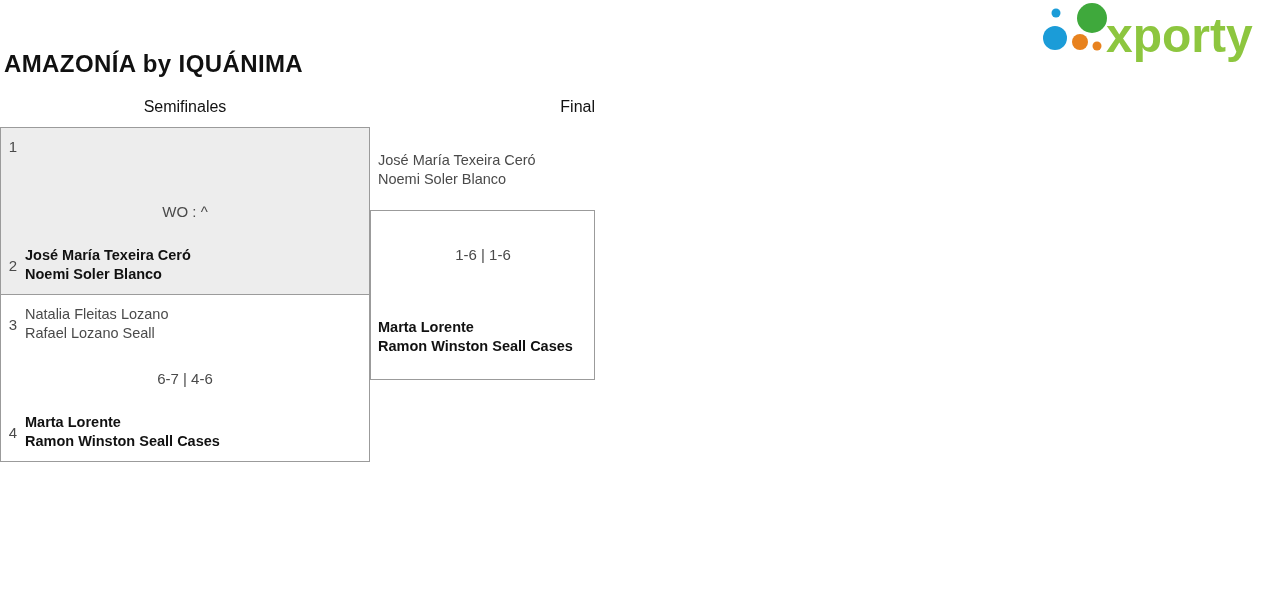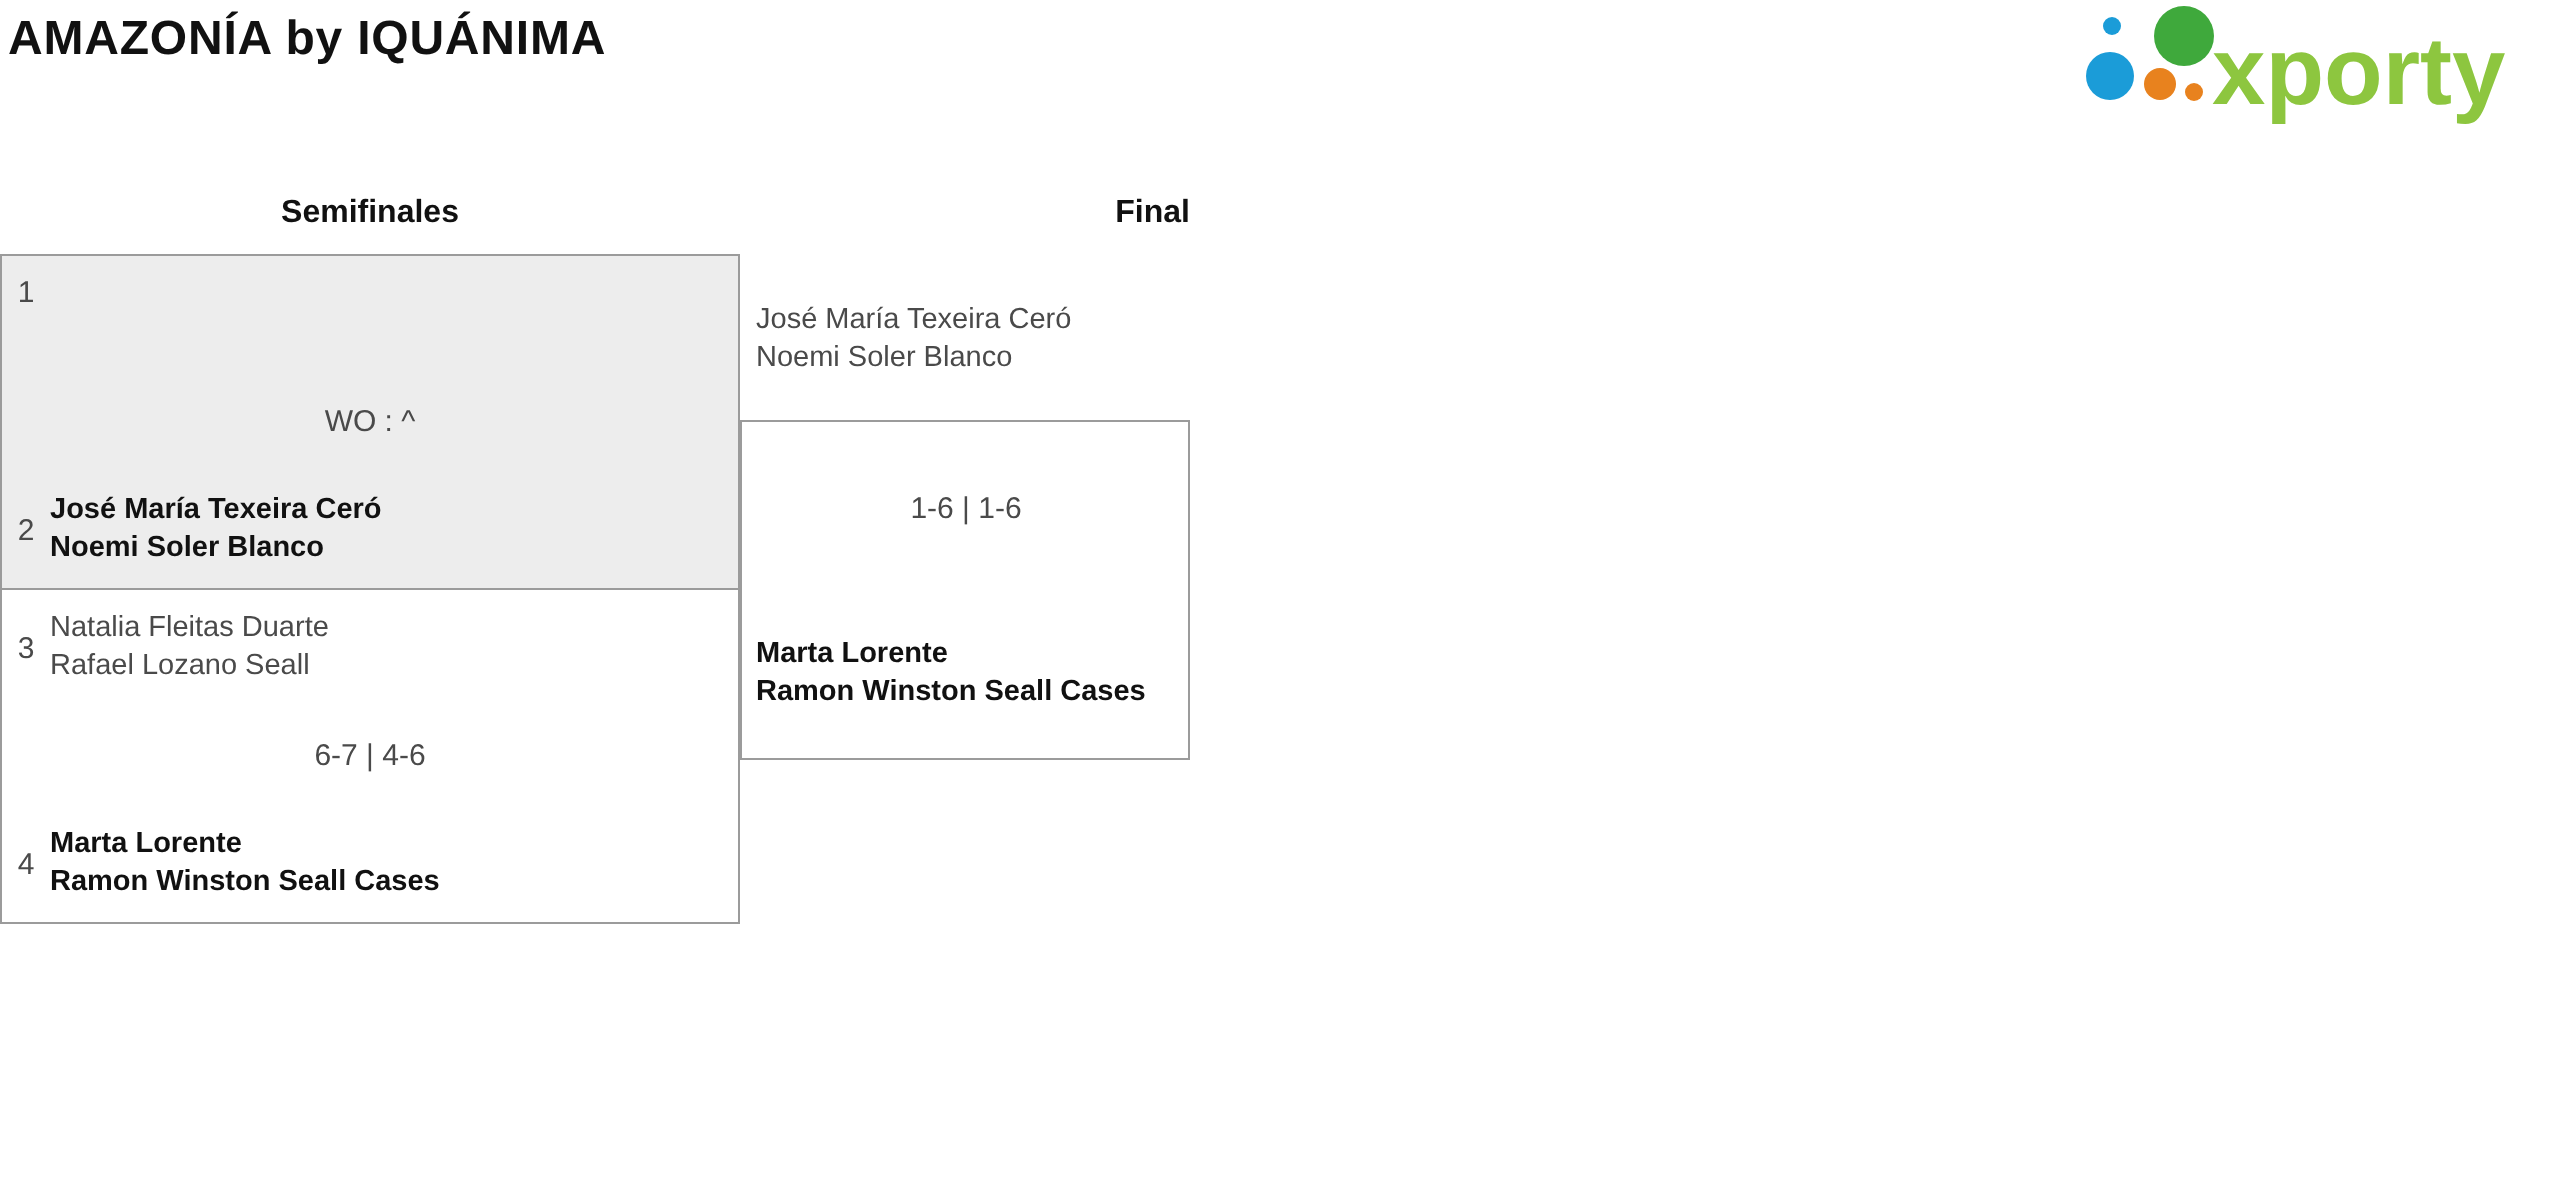--- a/index.html
+++ b/index.html
@@ -8,29 +8,29 @@
     background: #ffffff;
     font-family: "Liberation Sans", "DejaVu Sans", sans-serif;
     color: #4a4a4a;
   }
   .page { position: relative; width: 1280px; height: 595px; overflow: hidden; background: #fff; }
 
   
   .title-block { position: absolute; left: 4px; top: 3px; }
   .title-line {
     font-size: 24px; font-weight: 700; color: #111;
-    line-height: 34px; letter-spacing: 0.4px; white-space: nowrap;
+    line-height: 34px; letter-spacing: 0.4px; white-space: nowrap; margin-top: 44px;
   }
 
   
   .logo { position: absolute; top: 2px; right: 6px; width: 232px; height: 62px; display: block; }
 
   
   .round-header {
-    position: absolute; top: 98px; font-size: 16px; font-weight: 700; color: #111;
+    position: absolute; top: 98px; font-size: 16px; font-weight: 400; color: #111;
     text-align: center;
   }
   .round-header.semis { left: 0; width: 370px; }
   .round-header.final { left: 370px; width: 225px; text-align: right; }
 
   
   .match {
     position: absolute; left: 0; width: 370px; height: 168px;
     border: 1px solid #9b9b9b; background: #fff;
   }
@@ -96,21 +96,21 @@
         <div>José María Texeira Ceró</div>
         <div>Noemi Soler Blanco</div>
       </div>
     </div>
   </div>
 
   <div class="match match-2">
     <div class="team team-top">
       <span class="seed">3</span>
       <div class="names">
-        <div>Natalia Fleitas Duarte</div>
+        <div>Natalia Fleitas Lozano</div>
         <div>Rafael Lozano Seall</div>
       </div>
     </div>
     <div class="score">6-7 | 4-6</div>
     <div class="team team-bottom winner">
       <span class="seed">4</span>
       <div class="names">
         <div>Marta Lorente</div>
         <div>Ramon Winston Seall Cases</div>
       </div>

